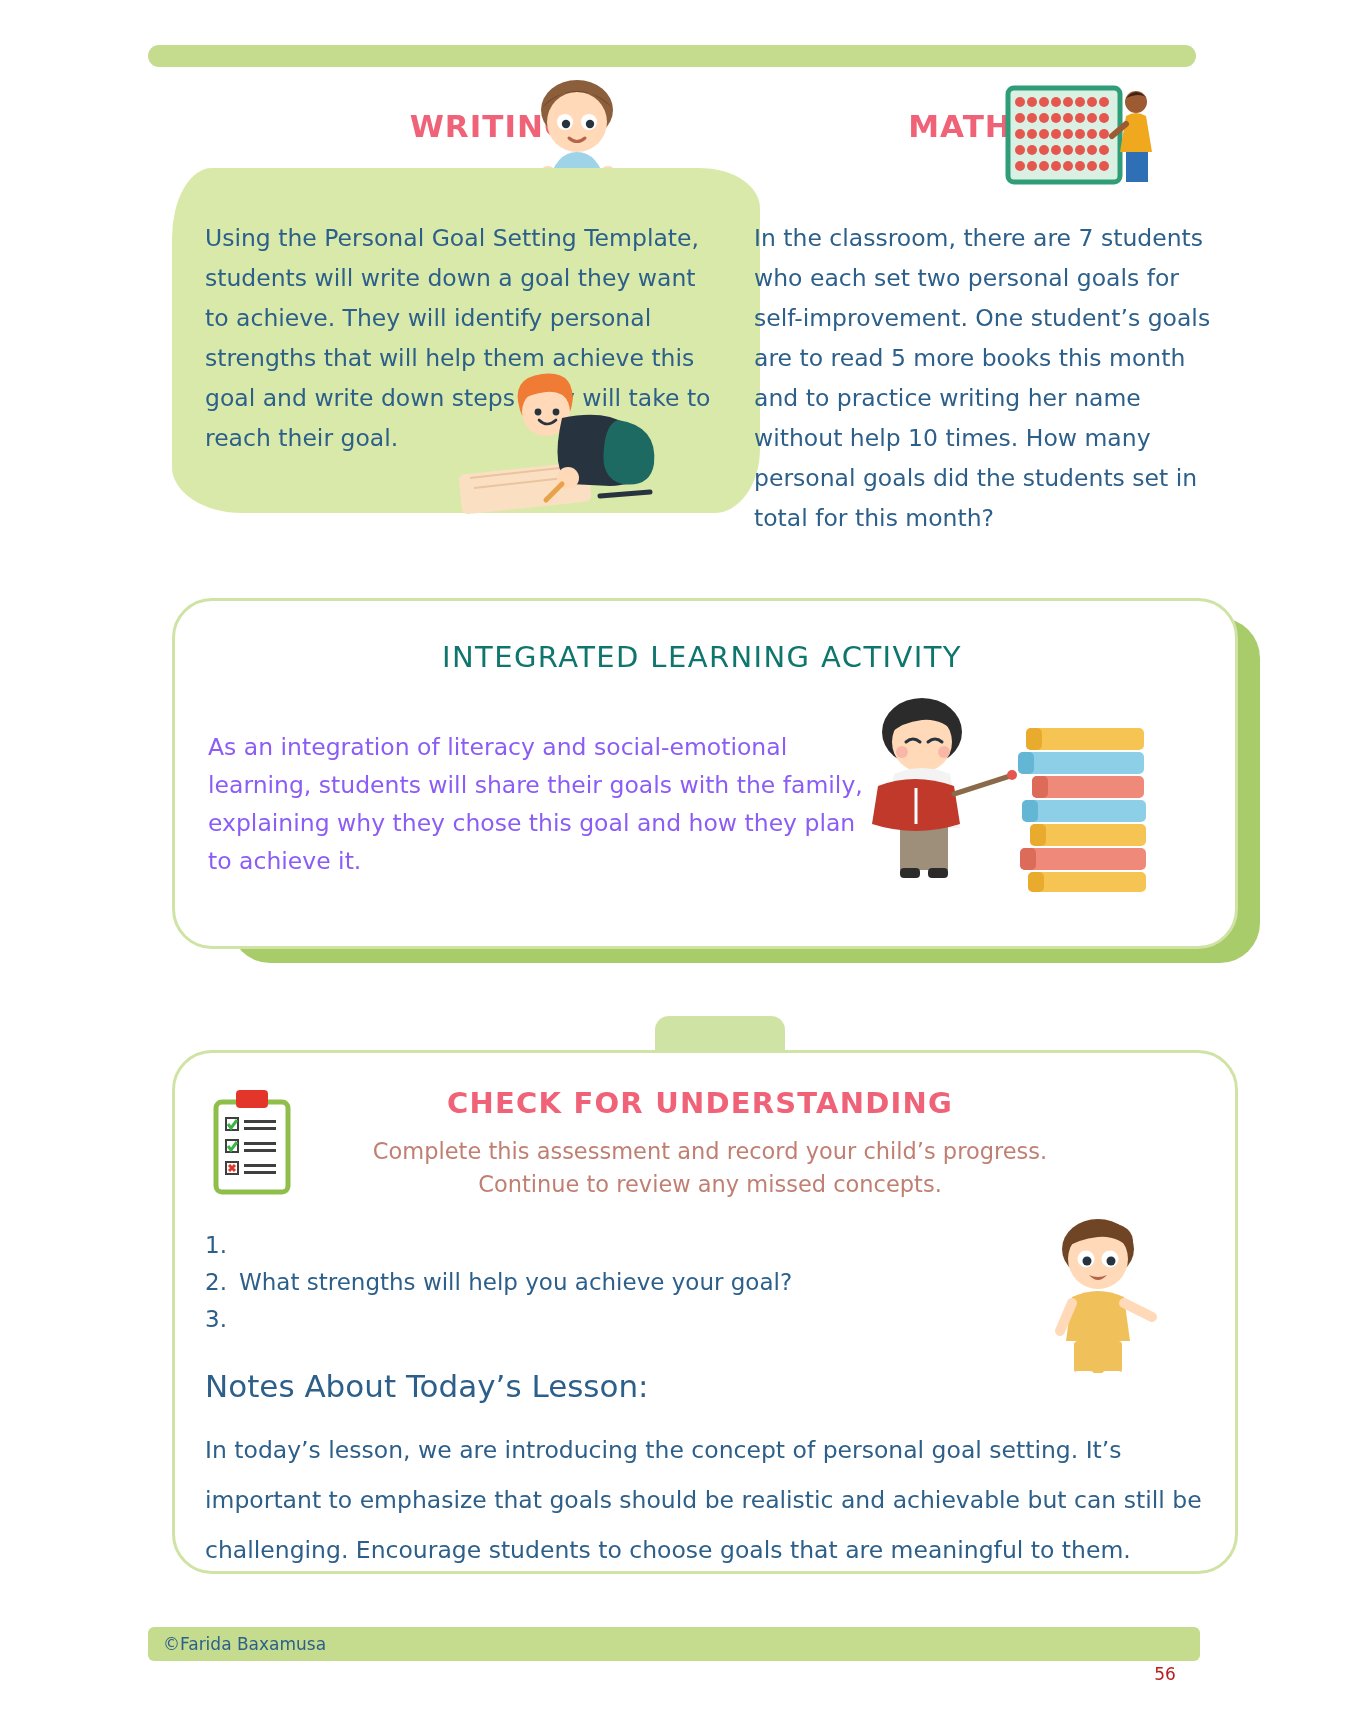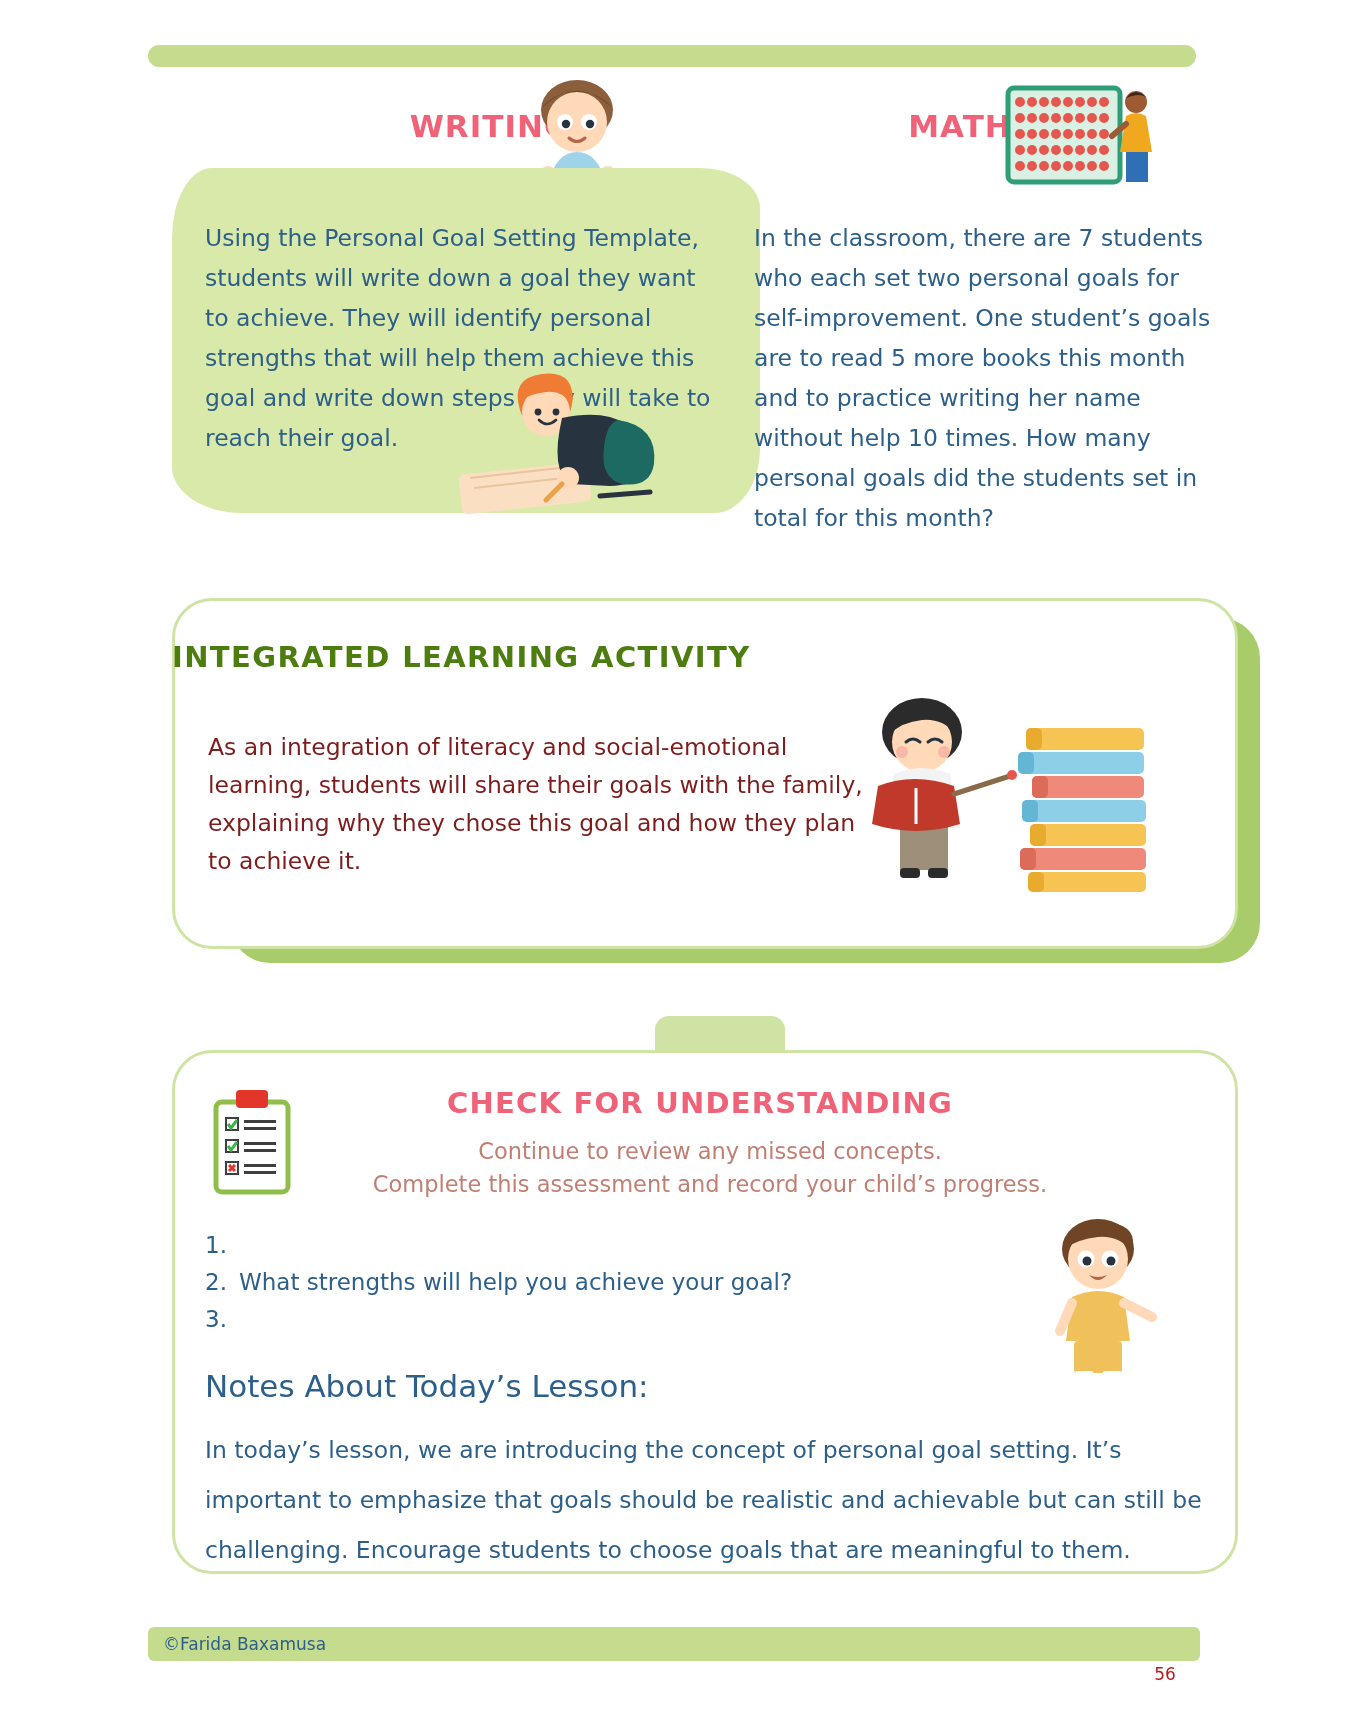--- a/index.html
+++ b/index.html
@@ -108,34 +108,35 @@
     height: 345px;
     background: #ffffff;
     border: 3px solid #cfe3a4;
     border-radius: 40px;
   }
   .ila-title {
     position: absolute;
     left: 172px;
     top: 640px;
     width: 1060px;
-    font-weight: bold;
+    text-align: center;
+    font-weight: normal;
     font-size: 29px;
     letter-spacing: 1.4px;
-    color: #4d7c0f;
+    color: #0f766e;
     text-transform: uppercase;
   }
   .ila-text {
     position: absolute;
     left: 208px;
     top: 728px;
     width: 660px;
     font-size: 23.5px;
     line-height: 38px;
-    color: #7f1d1d;
+    color: #8b5cf6;
   }
 
   
   .cfu-tab {
     position: absolute;
     left: 655px;
     top: 1016px;
     width: 130px;
     height: 50px;
     background: #cfe3a4;
@@ -403,22 +404,22 @@
 
       <rect x="14" y="74" width="12" height="12" fill="#ffffff" stroke="#3f3f3f" stroke-width="2"></rect>
       <path d="M17 77 l6 6 M23 77 l-6 6" stroke="#e4352b" stroke-width="3"></path>
       <rect x="32" y="76" width="32" height="3" fill="#3f3f3f"></rect>
       <rect x="32" y="83" width="32" height="3" fill="#3f3f3f"></rect>
     </g>
   </svg>
 
   <div class="cfu-title">CHECK FOR UNDERSTANDING</div>
   <div class="cfu-sub">
+    <div>Complete this assessment and record your child’s progress.</div>
     <div>Continue to review any missed concepts.</div>
-    <div>Complete this assessment and record your child’s progress.</div>
   </div>
 
   <div class="cfu-list">
     <div class="row">
       <span class="num">1.</span>
     </div>
     <div class="row">
       <span class="num">2.</span>
       <span>What strengths will help you achieve your goal?</span>
     </div>

